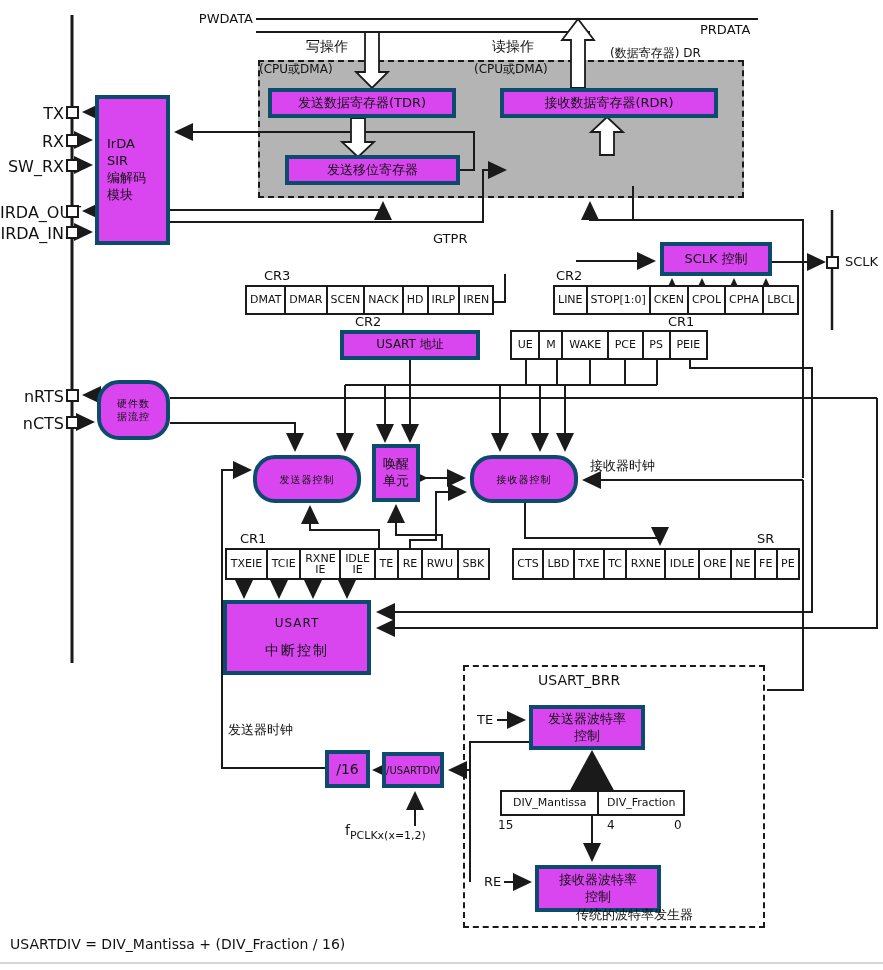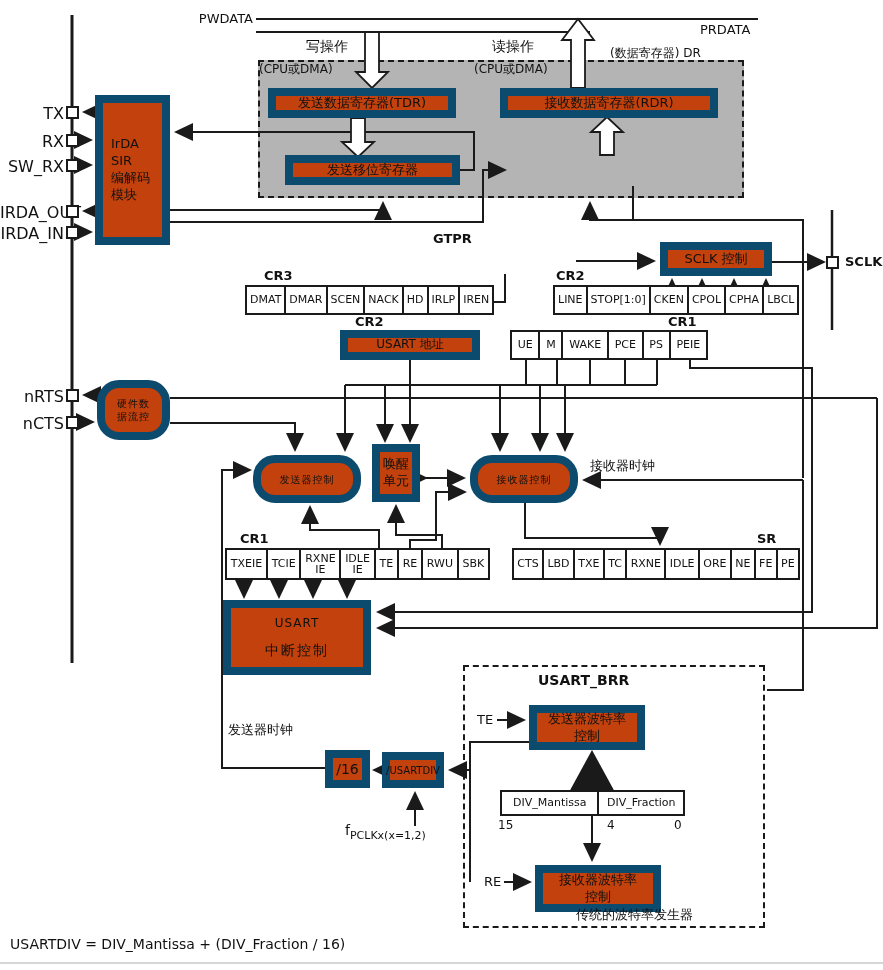--- a/index.html
+++ b/index.html
@@ -1,32 +1,32 @@
 <!DOCTYPE html>
 <html><head>
 <meta charset="utf-8">
 <style>
   html,body{margin:0;padding:0;background:#fff;}
   #canvas{position:relative;width:883px;height:970px;background:#fff;overflow:hidden;
           font-family:"DejaVu Sans","Liberation Sans",sans-serif;color:#111;}
   .gray{position:absolute;left:258px;top:60px;width:486px;height:138px;background:#b4b4b4;
         border:2px dashed #1a1a1a;z-index:1;box-sizing:border-box;}
   svg.wires{position:absolute;left:0;top:0;z-index:2;}
-  .blk{position:absolute;background:#c2410c;border:8px solid #0c4a6e;box-sizing:border-box;
+  .blk{position:absolute;background:#d946ef;border:4px solid #0c4a6e;box-sizing:border-box;
        display:flex;flex-direction:column;align-items:center;justify-content:center;
        font-size:13px;line-height:1.3;z-index:3;text-align:center;}
   .blk .line{white-space:nowrap;}
   .reg{position:absolute;display:flex;z-index:3;background:#fff;box-sizing:border-box;}
   .reg .cell{flex:1 1 auto;border:2px solid #1a1a1a;box-sizing:border-box;
              display:flex;align-items:center;justify-content:center;text-align:center;
              font-size:11px;line-height:1.02;padding:1px 3px;white-space:pre-line;background:#fff;}
   .reg .cell + .cell{margin-left:-2px;}
   .reg-brr .cell:first-child{flex:1.8 1 auto;}
   .lbl{position:absolute;font-size:13px;white-space:nowrap;z-index:4;}
-  .lbl.b{font-weight:bold;}
+  .lbl.b{font-weight:normal;}
   .lbl.s{font-size:12px;}
   .pin{position:absolute;width:9px;height:9px;background:#fff;border:2px solid #1a1a1a;z-index:5;}
   .pinlbl{position:absolute;left:0;width:64px;text-align:right;font-size:16px;z-index:4;white-space:nowrap;}
   .irda-blk{align-items:flex-start;padding-left:8px;text-align:left;}
   .blk-irq .line:first-child{font-size:12px;letter-spacing:1px;}
   .blk-irq .line:last-child{font-size:14px;margin-top:9px;letter-spacing:2px;}
   .blk-usartdiv{font-size:10px;}
   .blk-div16{font-size:14px;}
   .ctl{font-size:10px;letter-spacing:1px;border-radius:22px;}
   .tick{position:absolute;font-size:12px;z-index:4;}

